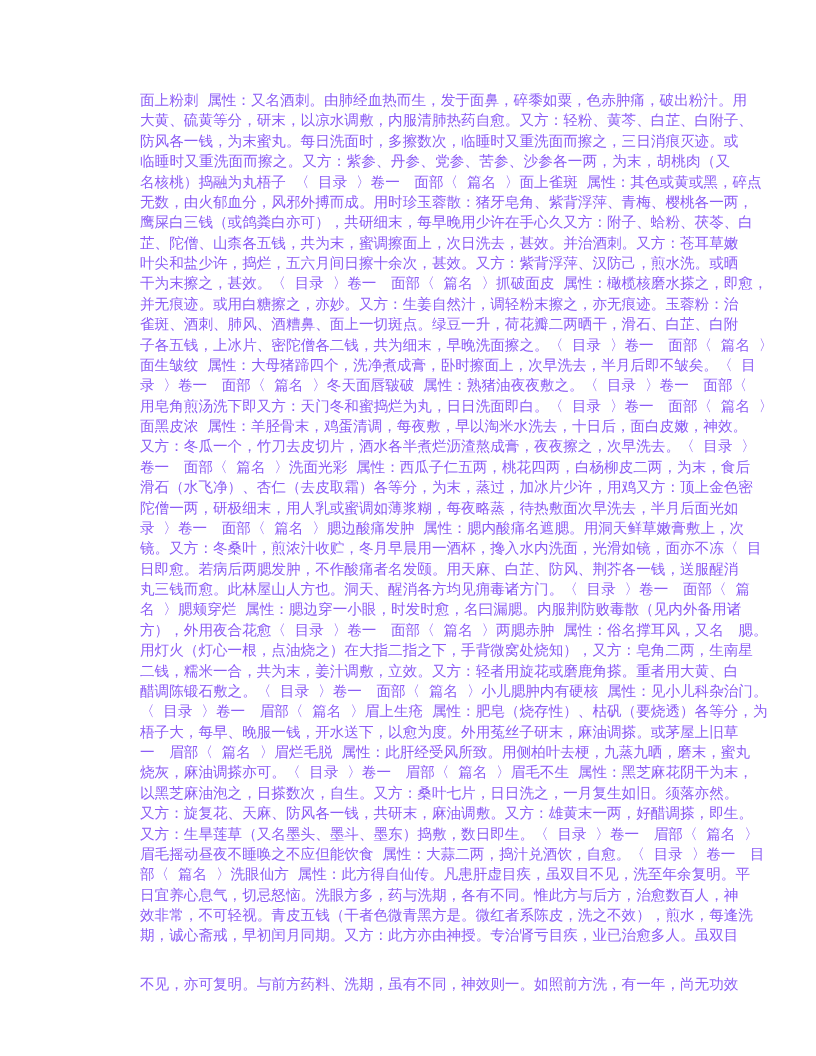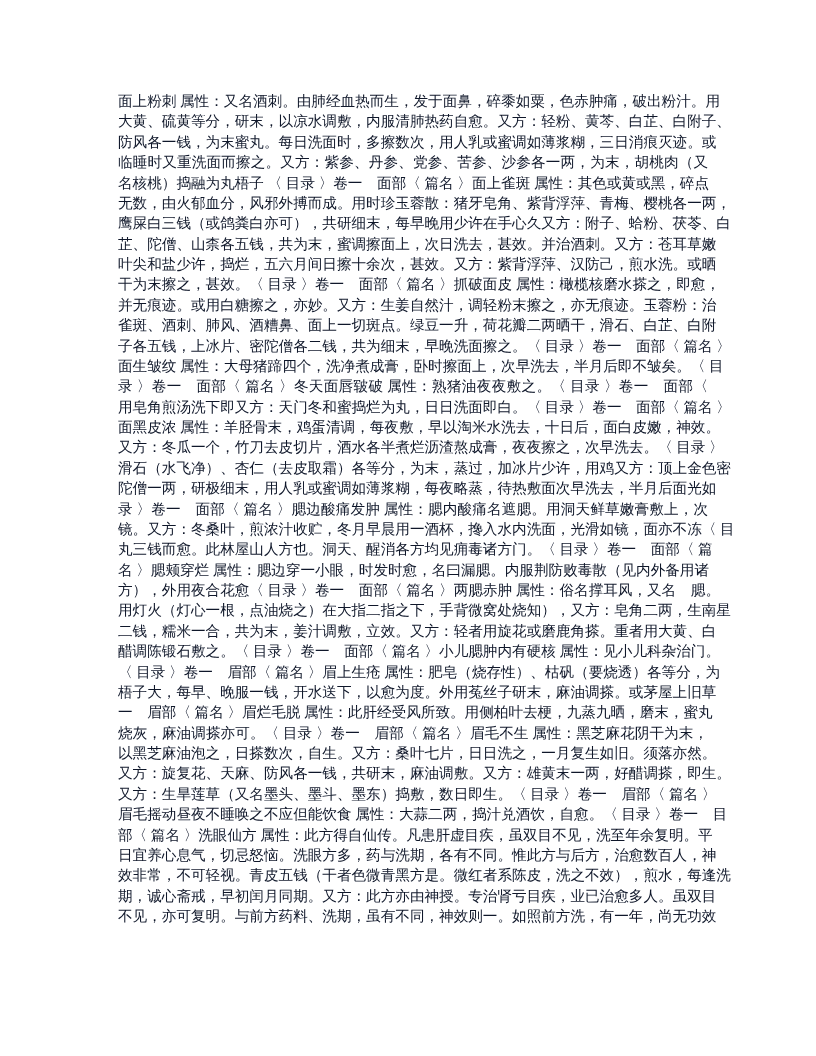--- a/index.html
+++ b/index.html
@@ -8,66 +8,69 @@
       background: #ffffff;
     }
     body {
       width: 816px;
       height: 1056px;
       position: relative;
       overflow: hidden;
     }
     .page {
       position: absolute;
-      left: 118px;
+      left: 140px;
       top: 91px;
       width: 590px;
-      font-family: Liberation Serif, serif;
+      font-family: Liberation Mono, monospace;
       font-size: 14.6px;
-      color: #0f172a;
+      color: #8b5cf6;
     }
     .line {
       display: block;
       height: 20.38px;
       line-height: 20.38px;
       white-space: nowrap;
       text-align: justify;
       text-align-last: justify;
       letter-spacing: 0;
     }
     .line.last {
       text-align-last: justify;
+      margin-top: 28px;
     }
   </style>
 </head>
 <body>
 
 <div class="page">
   <span class="line">面上粉刺 属性：又名酒刺。由肺经血热而生，发于面鼻，碎黍如粟，色赤肿痛，破出粉汁。用</span>
   <span class="line">大黄、硫黄等分，研末，以凉水调敷，内服清肺热药自愈。又方：轻粉、黄芩、白芷、白附子、</span>
-  <span class="line">防风各一钱，为末蜜丸。每日洗面时，多擦数次，用人乳或蜜调如薄浆糊，三日消痕灭迹。或</span>
+  <span class="line">防风各一钱，为末蜜丸。每日洗面时，多擦数次，临睡时又重洗面而擦之，三日消痕灭迹。或</span>
   <span class="line">临睡时又重洗面而擦之。又方：紫参、丹参、党参、苦参、沙参各一两，为末，胡桃肉（又</span>
   <span class="line">名核桃）捣融为丸梧子 〈 目录 〉卷一　面部〈 篇名 〉面上雀斑 属性：其色或黄或黑，碎点</span>
   <span class="line">无数，由火郁血分，风邪外搏而成。用时珍玉蓉散：猪牙皂角、紫背浮萍、青梅、樱桃各一两，</span>
   <span class="line">鹰屎白三钱（或鸽粪白亦可），共研细末，每早晚用少许在手心久又方：附子、蛤粉、茯苓、白</span>
   <span class="line">芷、陀僧、山柰各五钱，共为末，蜜调擦面上，次日洗去，甚效。并治酒刺。又方：苍耳草嫩</span>
   <span class="line">叶尖和盐少许，捣烂，五六月间日擦十余次，甚效。又方：紫背浮萍、汉防己，煎水洗。或晒</span>
   <span class="line">干为末擦之，甚效。〈 目录 〉卷一　面部〈 篇名 〉抓破面皮 属性：橄榄核磨水搽之，即愈，</span>
   <span class="line">并无痕迹。或用白糖擦之，亦妙。又方：生姜自然汁，调轻粉末擦之，亦无痕迹。玉蓉粉：治</span>
   <span class="line">雀斑、酒刺、肺风、酒糟鼻、面上一切斑点。绿豆一升，荷花瓣二两晒干，滑石、白芷、白附</span>
   <span class="line">子各五钱，上冰片、密陀僧各二钱，共为细末，早晚洗面擦之。〈 目录 〉卷一　面部〈 篇名 〉</span>
   <span class="line">面生皱纹 属性：大母猪蹄四个，洗净煮成膏，卧时擦面上，次早洗去，半月后即不皱矣。〈 目</span>
   <span class="line">录 〉卷一　面部〈 篇名 〉冬天面唇皲破 属性：熟猪油夜夜敷之。〈 目录 〉卷一　面部〈</span>
   <span class="line">用皂角煎汤洗下即又方：天门冬和蜜捣烂为丸，日日洗面即白。〈 目录 〉卷一　面部〈 篇名 〉</span>
   <span class="line">面黑皮浓 属性：羊胫骨末，鸡蛋清调，每夜敷，早以淘米水洗去，十日后，面白皮嫩，神效。</span>
   <span class="line">又方：冬瓜一个，竹刀去皮切片，酒水各半煮烂沥渣熬成膏，夜夜擦之，次早洗去。〈 目录 〉</span>
+  <span class="line">卷一　面部〈 篇名 〉洗面光彩 属性：西瓜子仁五两，桃花四两，白杨柳皮二两，为末，食后</span>
   <span class="line">滑石（水飞净）、杏仁（去皮取霜）各等分，为末，蒸过，加冰片少许，用鸡又方：顶上金色密</span>
   <span class="line">陀僧一两，研极细末，用人乳或蜜调如薄浆糊，每夜略蒸，待热敷面次早洗去，半月后面光如</span>
   <span class="line">录 〉卷一　面部〈 篇名 〉腮边酸痛发肿 属性：腮内酸痛名遮腮。用洞天鲜草嫩膏敷上，次</span>
   <span class="line">镜。又方：冬桑叶，煎浓汁收贮，冬月早晨用一酒杯，搀入水内洗面，光滑如镜，面亦不冻〈 目</span>
+  <span class="line">日即愈。若病后两腮发肿，不作酸痛者名发颐。用天麻、白芷、防风、荆芥各一钱，送服醒消</span>
   <span class="line">丸三钱而愈。此林屋山人方也。洞天、醒消各方均见痈毒诸方门。〈 目录 〉卷一　面部〈 篇</span>
   <span class="line">名 〉腮颊穿烂 属性：腮边穿一小眼，时发时愈，名曰漏腮。内服荆防败毒散（见内外备用诸</span>
   <span class="line">方），外用夜合花愈〈 目录 〉卷一　面部〈 篇名 〉两腮赤肿 属性：俗名撑耳风，又名　腮。</span>
   <span class="line">用灯火（灯心一根，点油烧之）在大指二指之下，手背微窝处烧知），又方：皂角二两，生南星</span>
   <span class="line">二钱，糯米一合，共为末，姜汁调敷，立效。又方：轻者用旋花或磨鹿角搽。重者用大黄、白</span>
   <span class="line">醋调陈锻石敷之。〈 目录 〉卷一　面部〈 篇名 〉小儿腮肿内有硬核 属性：见小儿科杂治门。</span>
   <span class="line">〈 目录 〉卷一　眉部〈 篇名 〉眉上生疮 属性：肥皂（烧存性）、枯矾（要烧透）各等分，为</span>
   <span class="line">梧子大，每早、晚服一钱，开水送下，以愈为度。外用菟丝子研末，麻油调搽。或茅屋上旧草</span>
   <span class="line">一　眉部〈 篇名 〉眉烂毛脱 属性：此肝经受风所致。用侧柏叶去梗，九蒸九晒，磨末，蜜丸</span>
   <span class="line">烧灰，麻油调搽亦可。〈 目录 〉卷一　眉部〈 篇名 〉眉毛不生 属性：黑芝麻花阴干为末，</span>

